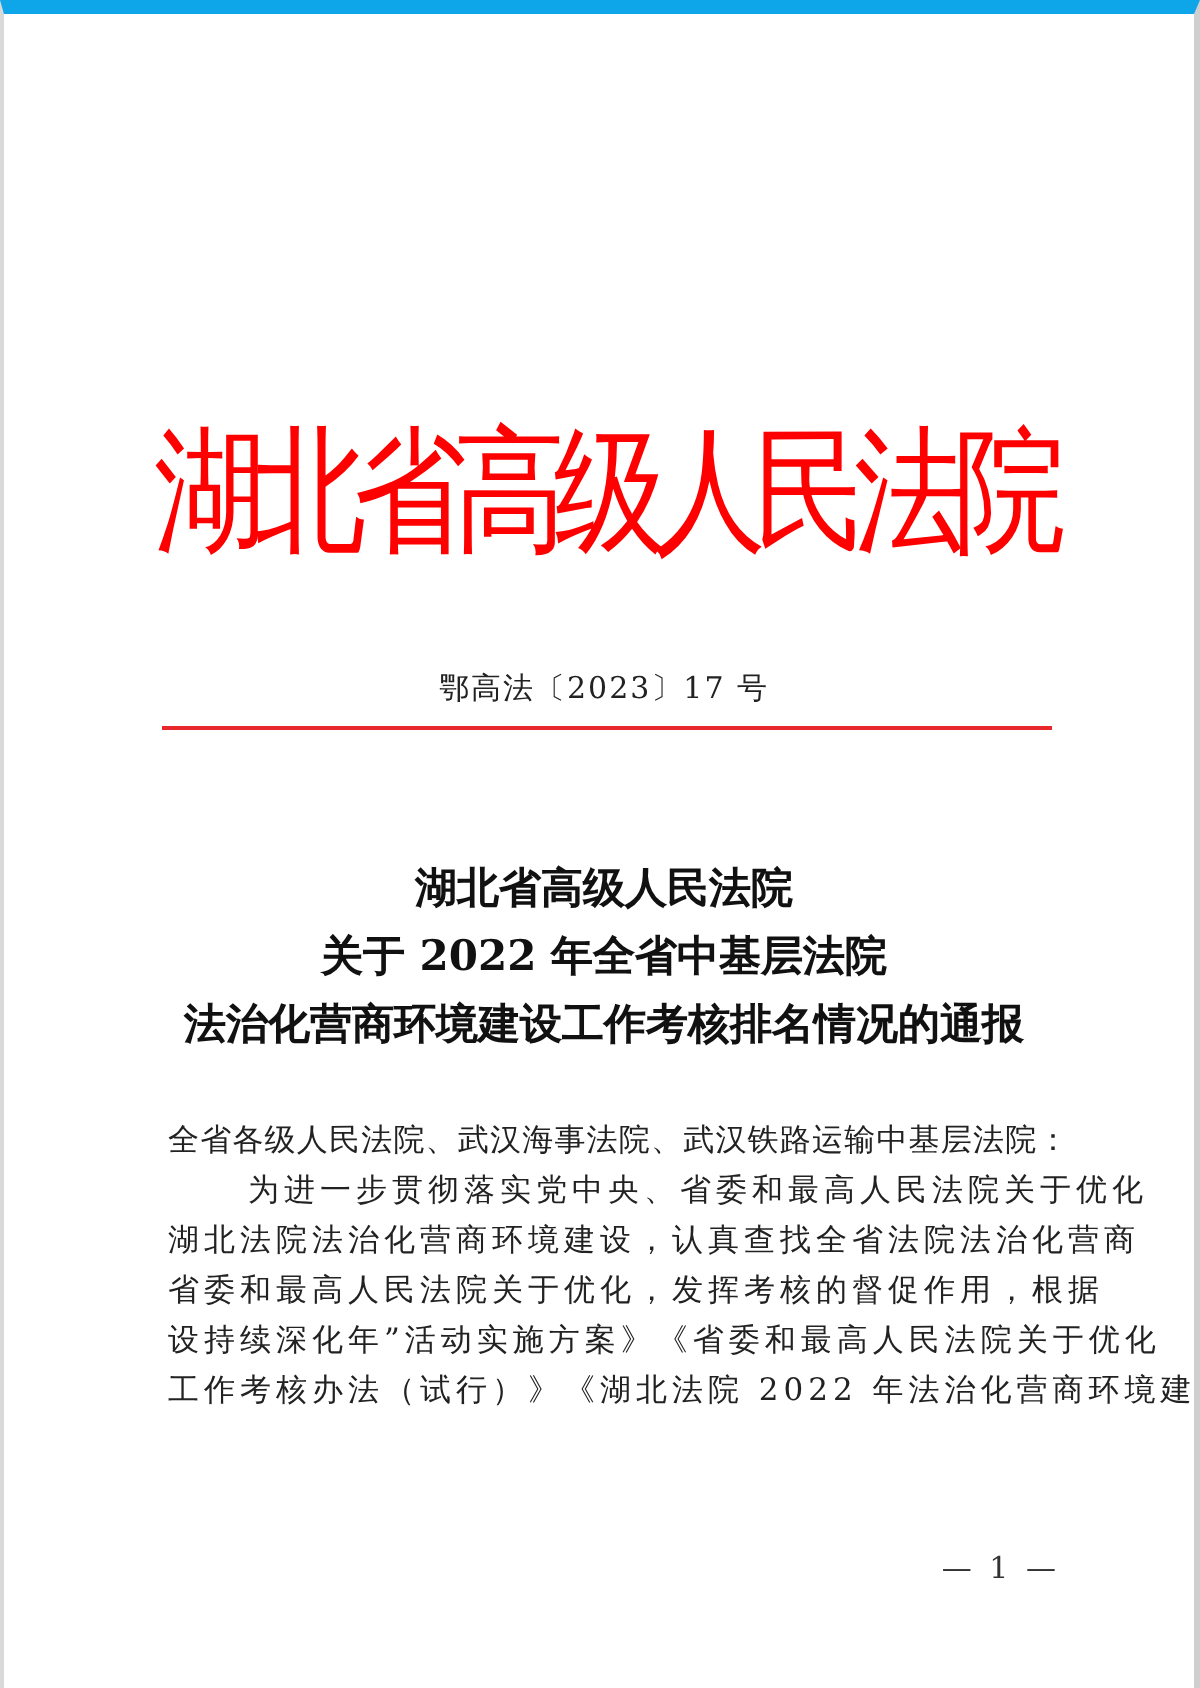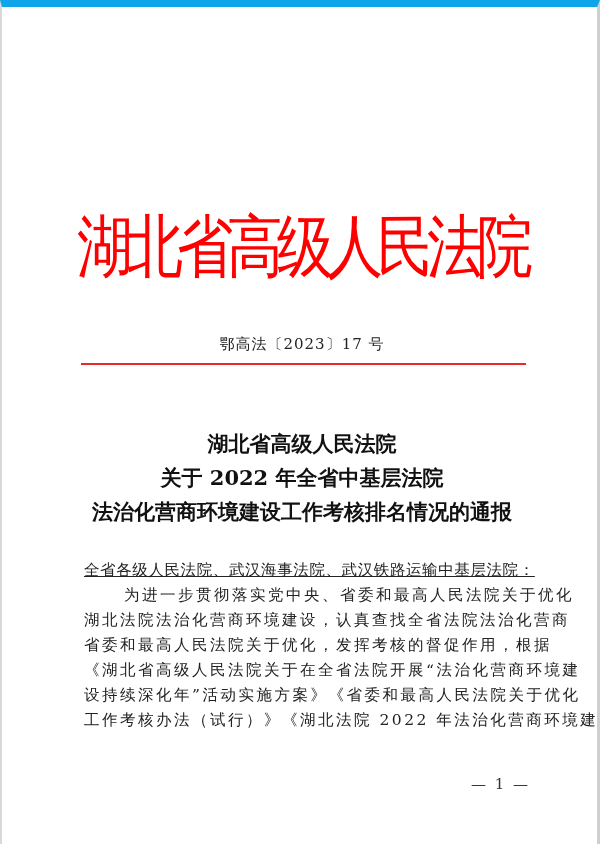--- a/index.html
+++ b/index.html
@@ -48,21 +48,21 @@
   .body-text {
     position: absolute; left: 82px; top: 551px; width: 442px;
     color: #222;
     font-size: 15.5px;
     line-height: 25px;
   }
   .body-line {
     height: 25px; white-space: nowrap; text-align: justify;
     text-align-last: justify; letter-spacing: 2.5px;
   }
-  .body-line.salutation { letter-spacing: 0.6px; text-align-last: left; text-decoration: underline; }
+  .body-line.salutation { letter-spacing: 0.6px; text-align-last: left; }
   .body-line.indent { padding-left: 40px; }
   .page-number {
     position: absolute; left: 448px; top: 766px; width: 80px; height: 22px;
     color: #333; font-size: 15px; line-height: 22px; text-align: right;
     letter-spacing: 2px;
   }
 </style>
 </head>
 <body>
 
@@ -78,20 +78,19 @@
     <div>湖北省高级人民法院</div>
     <div>关于 2022 年全省中基层法院</div>
     <div>法治化营商环境建设工作考核排名情况的通报</div>
   </div>
 
   <div class="body-text">
     <div class="body-line salutation">全省各级人民法院、武汉海事法院、武汉铁路运输中基层法院：</div>
     <div class="body-line indent">为进一步贯彻落实党中央、省委和最高人民法院关于优化</div>
     <div class="body-line">湖北法院法治化营商环境建设，认真查找全省法院法治化营商</div>
     <div class="body-line">省委和最高人民法院关于优化，发挥考核的督促作用，根据</div>
-    <div class="body-line">《湖北省高级人民法院关于在全省法院开展“法治化营商环境建</div>
     <div class="body-line">设持续深化年”活动实施方案》《省委和最高人民法院关于优化</div>
     <div class="body-line">工作考核办法（试行）》《湖北法院 2022 年法治化营商环境建</div>
   </div>
 
   <div class="page-number">— 1 —</div>
 
 </div>
 
 </body></html>

